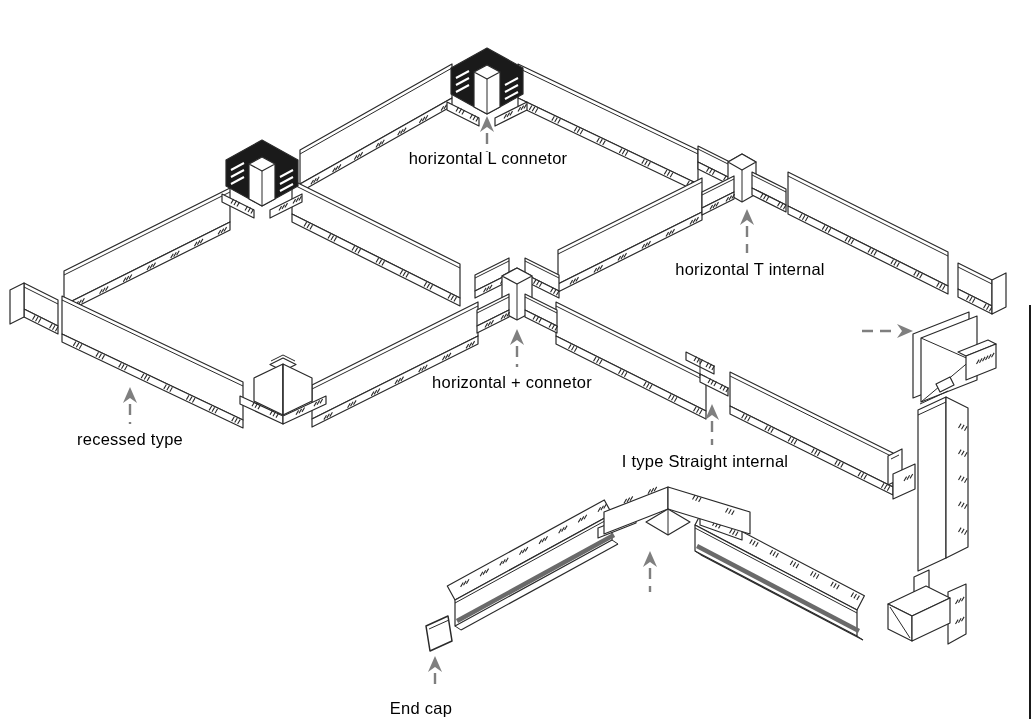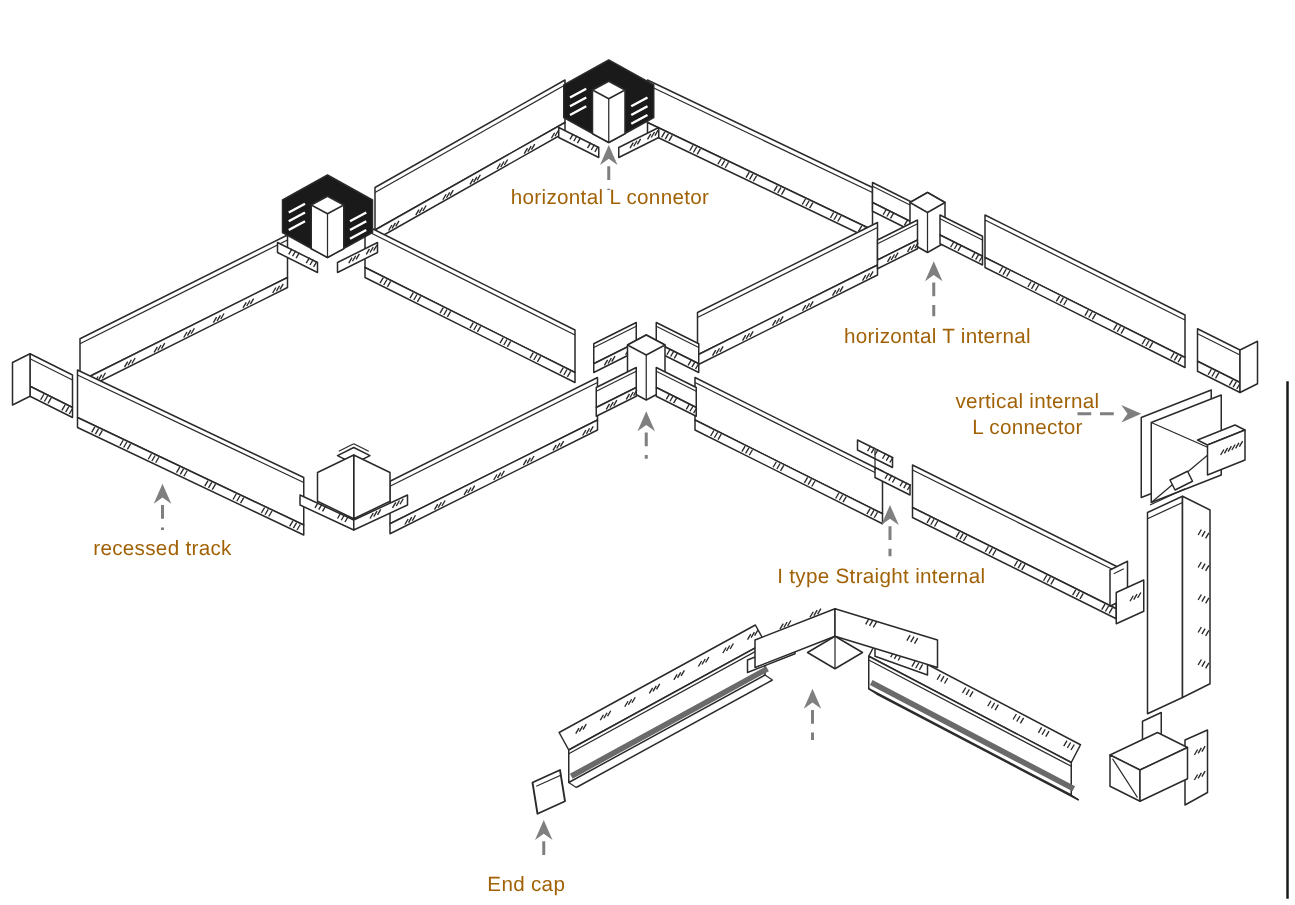--- a/index.html
+++ b/index.html
@@ -1,19 +1,19 @@
 <!DOCTYPE html>
 <html><head>
 <meta charset="utf-8">
 <style>
   html,body{margin:0;padding:0;background:#fff;}
   .canvas{position:relative;width:1036px;height:724px;background:#fff;overflow:hidden;
           font-family:"Liberation Sans",sans-serif;}
   .canvas svg{position:absolute;left:0;top:0;}
-  .lbl{position:absolute;transform:translateX(-50%);font-size:16.5px;color:#a16207;
+  .lbl{position:absolute;transform:translateX(-50%);font-size:16.5px;color:#000000;
        white-space:nowrap;letter-spacing:.25px;}
   .lbl.two{text-align:center;line-height:21px;}
 </style>
 </head>
 <body>
 
 <div class="canvas">
   <svg id="diagram" width="1036" height="724" viewBox="0 0 1036 724">
       <g>
         <polygon points="300.0,150.0 452.0,64.0 452.0,98.0 300.0,184.0" fill="#fff" stroke="#2a2a2a" stroke-width="1.2" stroke-linejoin="round"></polygon>
@@ -275,25 +275,22 @@
       <g>
         <line x1="862" y1="331" x2="897" y2="331" stroke="#7f7f7f" stroke-width="2.4" stroke-dasharray="11 7"></line>
         <path d="M913,331 L897,324 L902,331 L897,338 Z" fill="#7f7f7f"></path>
       </g>
     </svg>
 
   <div class="lbl" style="left:488px;top:149px">horizontal L connetor</div>
 
   <div class="lbl" style="left:750px;top:260px">horizontal T internal</div>
 
-  <div class="lbl two" style="left:822px;top:311px">
-    <span>vertical internal</span><br>
-    <span>L connector</span>
-  </div>
-
-
-  <div class="lbl" style="left:130px;top:430px">recessed track</div>
+
+  <div class="lbl" style="left:512px;top:373px">horizontal + connetor</div>
+
+  <div class="lbl" style="left:130px;top:430px">recessed type</div>
 
   <div class="lbl" style="left:705px;top:452px">I type Straight internal</div>
 
 
   <div class="lbl" style="left:421px;top:699px">End cap</div>
 </div>
 
 </body></html>

